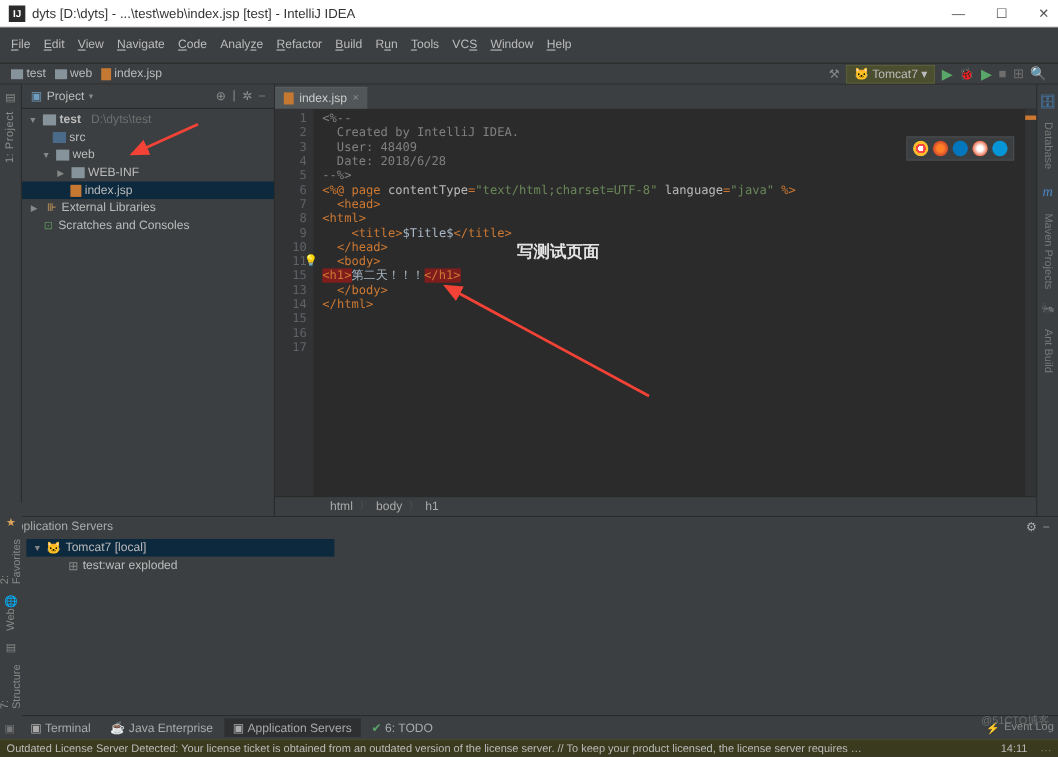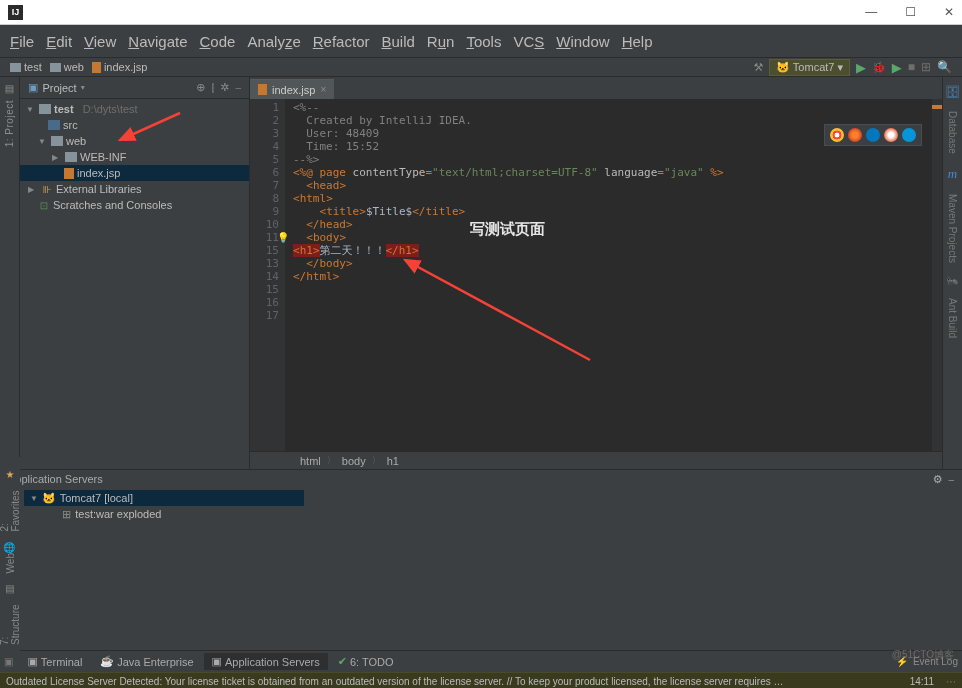--- a/index.html
+++ b/index.html
@@ -3,21 +3,21 @@
 <meta charset="utf-8">
 <style>
 * { margin: 0; padding: 0; box-sizing: border-box; }
 body { font-family: "Segoe UI", Arial, sans-serif; font-size: 11px; background: #3c3f41; color: #bbb; width: 962px; height: 688px; overflow: hidden; position: relative; }
 
 .titlebar { height: 25px; background: #fff; display: flex; align-items: center; padding: 0 8px; color: #333; font-size: 12px; border-bottom: 1px solid #ccc; }
 .titlebar .appicon { width: 15px; height: 15px; background: #2b2b2b; color: #fff; display: flex; align-items: center; justify-content: center; font-size: 9px; margin-right: 6px; font-weight: bold; }
 .titlebar .winbtns { margin-left: auto; display: flex; gap: 28px; font-size: 12px; color: #555; }
 .titlebar .winbtns span { cursor: default; }
 
-.menubar { height: 20px; background: #3c3f41; display: flex; align-items: center; padding: 16px 6px; gap: 4px; color: #bbb; font-size: 15px; }
+.menubar { height: 20px; background: #3c3f41; display: flex; align-items: center; padding: 16px 6px; gap: 4px; color: #bbb; font-size: 11px; }
 .menubar span { padding: 2px 4px; }
 .menubar span u { text-decoration: underline; }
 
 .navbar { height: 20px; background: #3c3f41; display: flex; align-items: center; padding: 0 10px; border-top: 1px solid #2b2b2b; border-bottom: 1px solid #2b2b2b; }
 .navbar .crumb { display: flex; align-items: center; gap: 3px; margin-right: 8px; }
 .navbar .folder-icon { width: 11px; height: 9px; background: #87939a; display: inline-block; }
 .navbar .file-icon { width: 9px; height: 11px; background: #c57832; display: inline-block; }
 .navbar .right { margin-left: auto; display: flex; align-items: center; gap: 6px; }
 .navbar .tomcat { background: #4b4e2f; padding: 1px 6px; border: 1px solid #5a5d3a; font-size: 11px; }
 .navbar .runbtn { color: #59a869; font-size: 13px; }
@@ -105,20 +105,21 @@
 
 .watermark { position: absolute; right: 8px; bottom: 26px; color: #888; font-size: 10px; opacity: 0.6; }
 
 svg.arrow-ann { position: absolute; pointer-events: none; }
 </style>
 </head>
 <body>
 
 <div class="titlebar">
   <div class="appicon">IJ</div>
+  <span>dyts [D:\dyts] - ...\test\web\index.jsp [test] - IntelliJ IDEA</span>
   <div class="winbtns">
     <span>—</span>
     <span>☐</span>
     <span>✕</span>
   </div>
 </div>
 
 <div class="menubar">
   <span><u>F</u>ile</span>
   <span><u>E</u>dit</span>
@@ -240,21 +241,21 @@
           <div>13</div>
           <div>14</div>
           <div>15</div>
           <div>16</div>
           <div>17</div>
       </div>
       <div class="code">
         <div class="line"><span class="comment">&lt;%--</span></div>
         <div class="line comment">  Created by IntelliJ IDEA.</div>
         <div class="line comment">  User: 48409</div>
-        <div class="line comment">  Time: 15:52</div>
+        <div class="line comment">  Date: 2018/6/28</div>
         <div class="line"><span class="comment">--%&gt;</span></div>
         <div class="line"><span class="tag">&lt;%@ </span><span class="kw">page</span><span class="attr"> contentType</span><span class="tag">=</span><span class="string">"text/html;charset=UTF-8"</span><span class="attr"> language</span><span class="tag">=</span><span class="string">"java"</span><span class="tag"> %&gt;</span></div>
         <div class="line">  <span class="tag">&lt;</span><span class="tag">head</span><span class="tag">&gt;</span></div>
         <div class="line"><span class="tag">&lt;</span><span class="tag">html</span><span class="tag">&gt;</span></div>
         <div class="line">    <span class="tag">&lt;</span><span class="tag">title</span><span class="tag">&gt;</span><span class="text">$Title$</span><span class="tag">&lt;/</span><span class="tag">title</span><span class="tag">&gt;</span></div>
         <div class="line">  <span class="tag">&lt;/</span><span class="tag">head</span><span class="tag">&gt;</span></div>
         <div class="line" style="position:relative"><span class="bulb">💡</span>  <span class="tag">&lt;</span><span class="tag">body</span><span class="tag">&gt;</span></div>
         <div class="line"><span class="hl"><span class="tag">&lt;</span><span class="tag">h1</span><span class="tag">&gt;</span></span><span class="text">第二天！！！</span><span class="hl"><span class="tag">&lt;/</span><span class="tag">h1</span><span class="tag">&gt;</span></span></div>
         <div class="line">  <span class="tag">&lt;/</span><span class="tag">body</span><span class="tag">&gt;</span></div>
         <div class="line"><span class="tag">&lt;/</span><span class="tag">html</span><span class="tag">&gt;</span></div>

